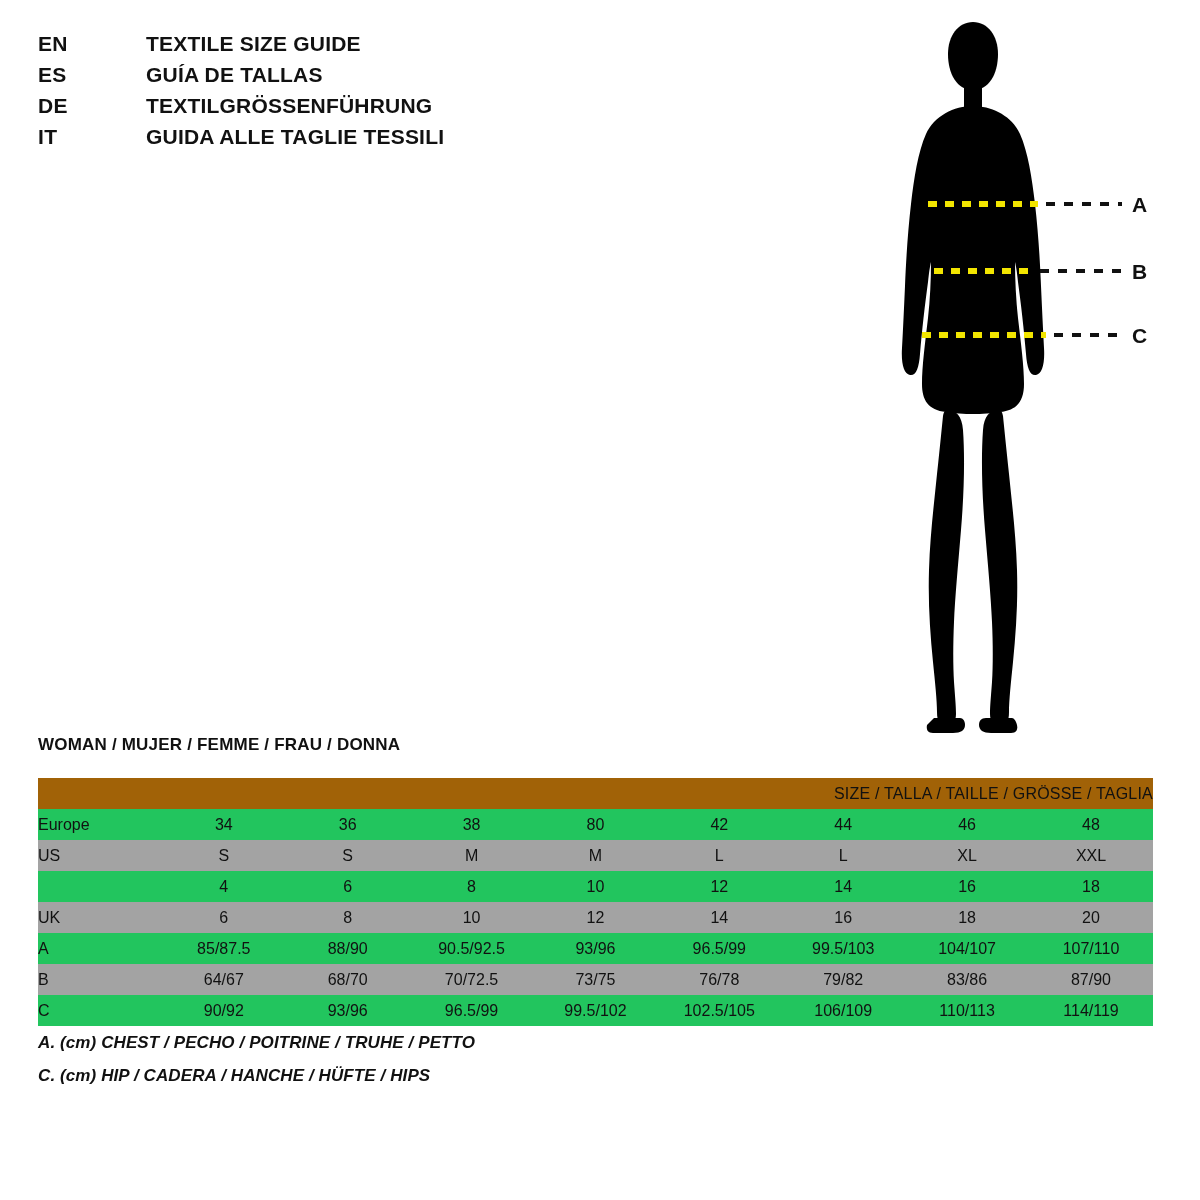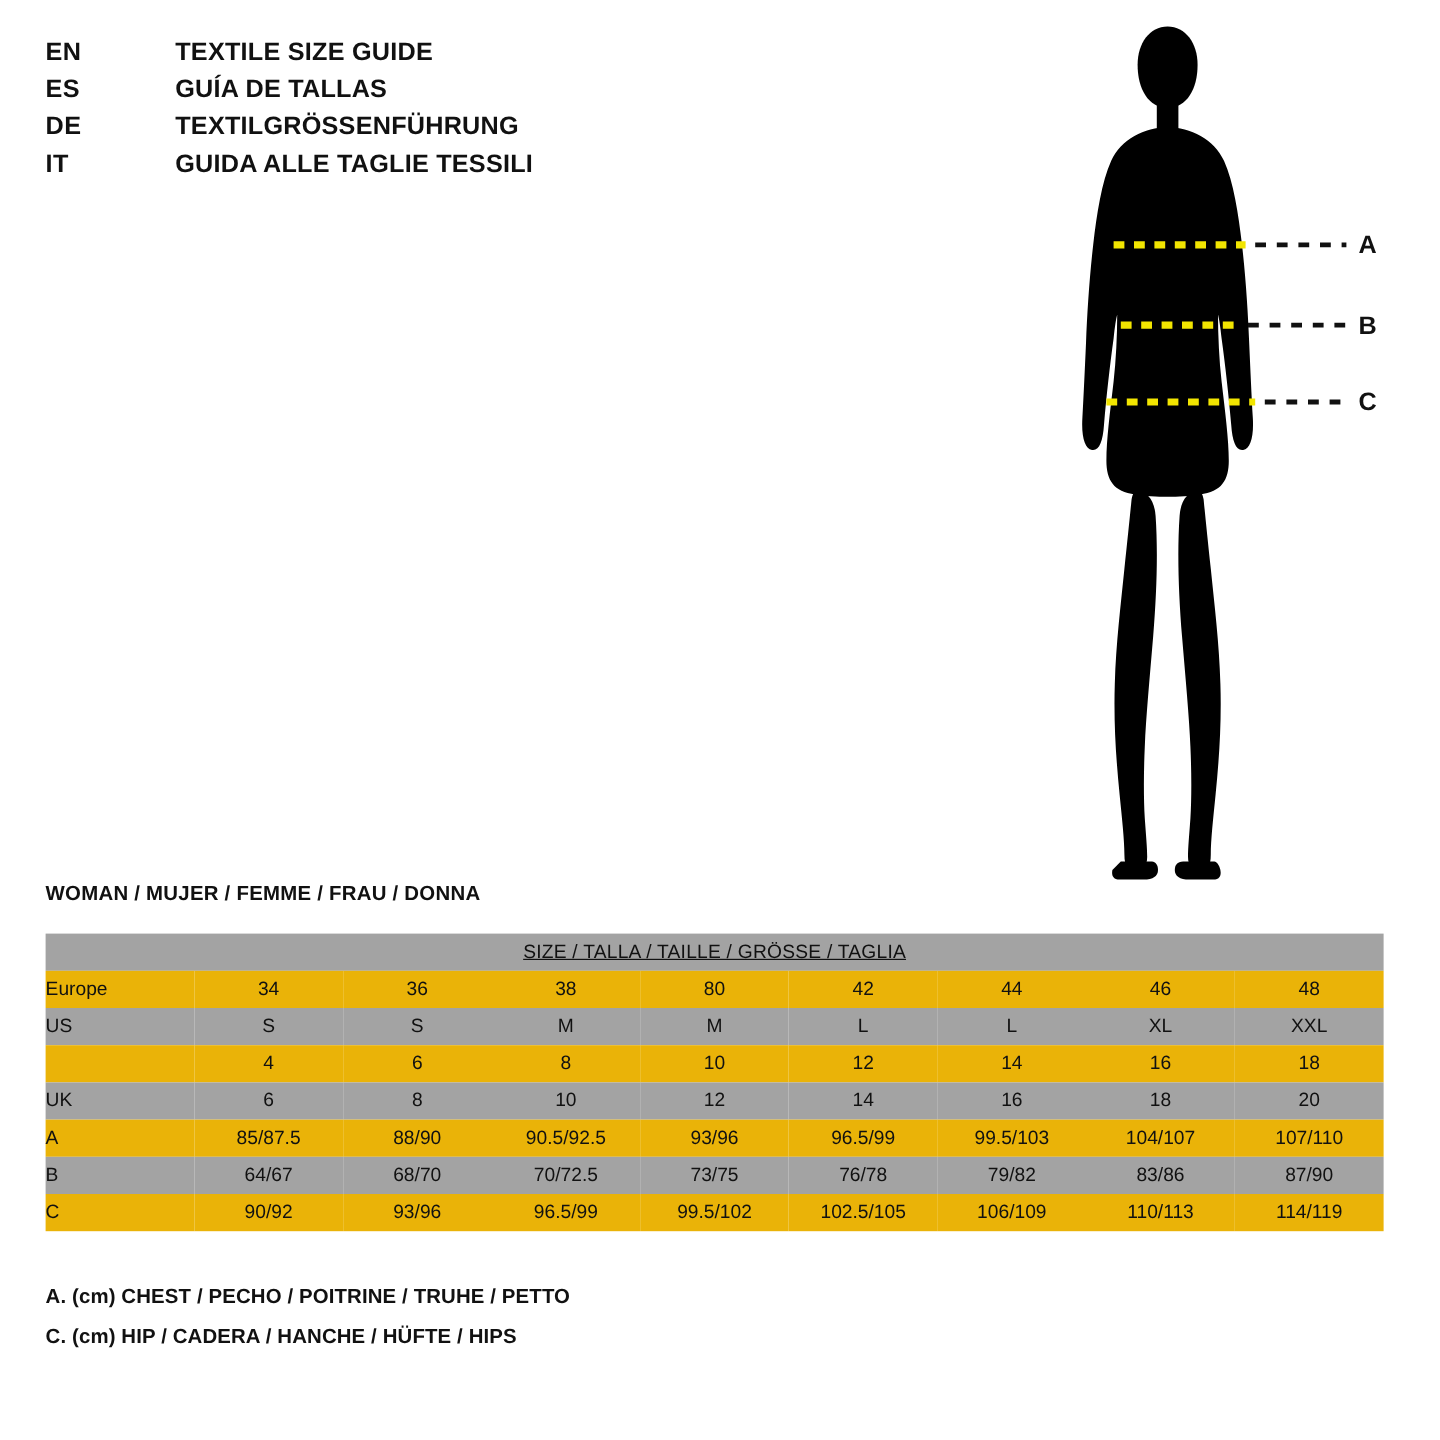--- a/index.html
+++ b/index.html
@@ -84,45 +84,45 @@
   }
   table.size-table td, table.size-table th {
     font-size: 16px;
     color: #111;
     padding: 0;
     height: 31px;
     vertical-align: middle;
     font-weight: normal;
   }
   .hdr-row td {
-    background: #a3a3a3;
+    background: #a16207;
     font-weight: bold;
     font-size: 16px;
-    text-align: center;
+    text-align: right;
     padding-left: 6px;
     letter-spacing: 0.2px;
-    text-decoration: underline;
   }
   .row-alt td { background: #a3a3a3; }
-  .row-plain td { background: #eab308; }
+  .row-plain td { background: #22c55e; }
   td.lbl {
     text-align: left;
     padding-left: 6px;
     width: 180px;
   }
   td.val {
     text-align: center;
   }
 
   
   #footnotes {
     position: absolute;
     left: 38px;
-    top: 1072px;
+    top: 1034px;
     width: 700px;
+    font-style: italic;
   }
   .footnote {
     font-size: 17px;
     font-weight: bold;
     color: #111;
     line-height: 1;
     margin-bottom: 16px;
     letter-spacing: 0.1px;
   }
 </style>

